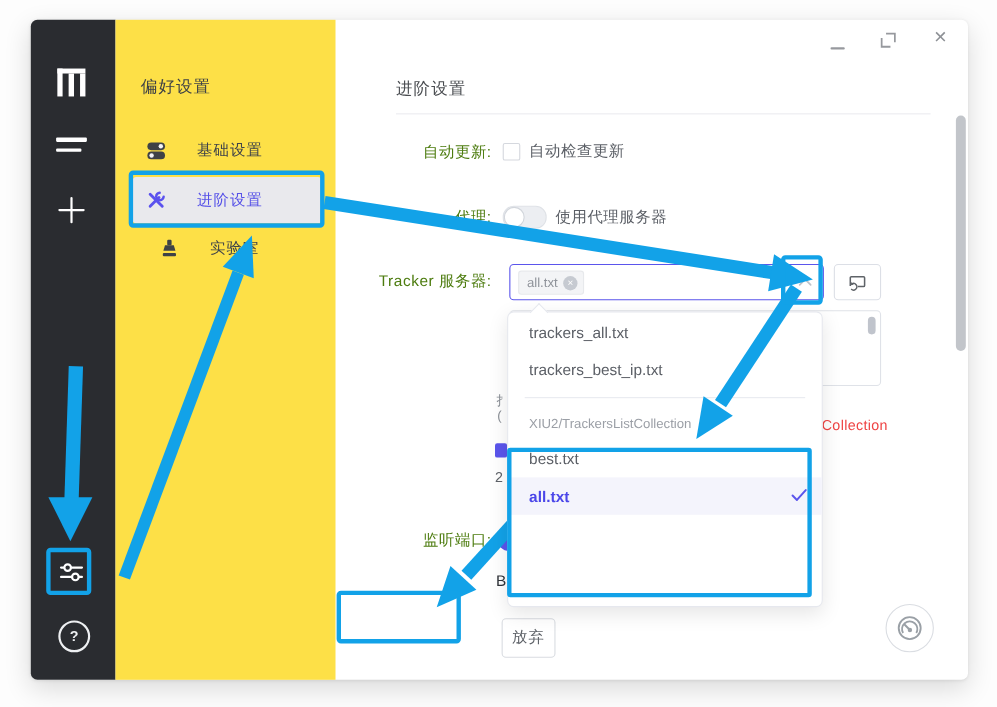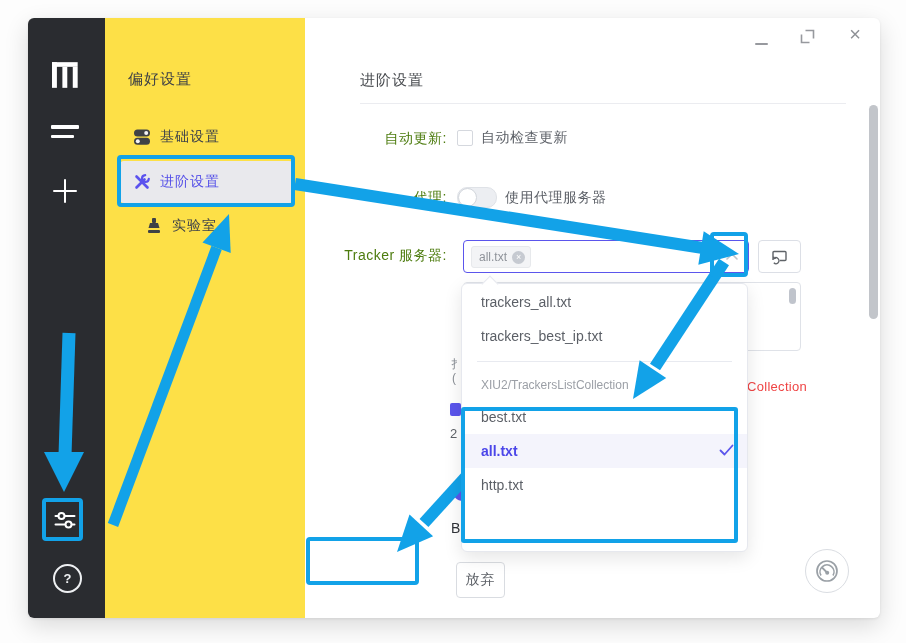--- a/index.html
+++ b/index.html
@@ -17,21 +17,21 @@
   .plus-h{position:absolute;left:0;top:10.5px;width:24px;height:2.6px;background:#fff;border-radius:1px;}
   .plus-v{position:absolute;left:10.7px;top:0;width:2.6px;height:24px;background:#fff;border-radius:1px;}
   .prefs-icon{left:25px;top:490px;width:24px;height:24px;}
   .help-btn{left:25px;top:546px;width:25px;height:25px;border:2px solid #eef0f2;border-radius:50%;
             color:#eef0f2;font-size:13px;font-weight:bold;display:flex;align-items:center;justify-content:center;}
   
   .panel{left:77px;top:0;width:200px;height:600px;background:#fde047;}
   .panel-title{left:100px;top:52px;font-size:15px;color:#3e4146;letter-spacing:1px;}
   .menu-item{height:26px;display:flex;align-items:center;}
   .menu-icon{width:18px;height:18px;}
-  .menu-label{margin-left:9px;font-size:14px;color:#3f434a;letter-spacing:1px;}
+  .menu-label{margin-left:28px;font-size:14px;color:#3f434a;letter-spacing:1px;}
   .sel-bg{left:92px;top:143px;width:173px;height:42px;background:#e9e9ed;border-radius:4px;}
   .menu-label.active{color:#5651e8;}
   
   .win-min{left:727px;top:25px;width:13px;height:2px;background:#97999e;border-radius:1px;}
   .win-max{left:772px;top:11px;width:15px;height:15px;}
   .win-close{left:817px;top:6px;width:20px;height:20px;color:#8e9196;font-size:20px;font-weight:300;
              display:flex;align-items:center;justify-content:center;}
   .main-title{left:332px;top:53px;font-size:15px;color:#494c50;letter-spacing:1px;}
   .main-divider{left:332px;top:85px;width:486px;height:1px;background:#ebecf0;}
   .form-label{width:150px;text-align:right;font-size:14px;color:#4d7c0f;letter-spacing:.5px;}
@@ -202,38 +202,38 @@
 
     <div class="abs tracker-area">
       <div class="area-thumb"></div>
     </div>
 
     <div class="abs frag frag-1">扌</div>
     <div class="abs frag frag-2">(</div>
     <div class="abs frag-collection">Collection</div>
     <div class="abs frag-sq"></div>
     <div class="abs frag frag-3">2</div>
+    <div class="abs form-label lbl-port">监听端口:</div>
     <div class="abs frag-circle"></div>
     <div class="abs frag-4">B</div>
 
     <div class="abs dropdown">
       <div class="dd-caret"></div>
       <div class="dd-list">
         <div class="dd-item">trackers_all.txt</div>
         <div class="dd-item">trackers_best_ip.txt</div>
         <div class="dd-divider"></div>
         <div class="dd-group">XIU2/TrackersListCollection</div>
         <div class="dd-item">best.txt</div>
         <div class="dd-item selected">
           <span>all.txt</span>
           <svg class="dd-check" viewBox="0 0 15 12">
             <polyline points="1.5,6.5 5.5,10.5 13.5,1.5" fill="none" stroke="#5b55ec" stroke-width="1.8" stroke-linecap="round" stroke-linejoin="round"></polyline>
           </svg>
         </div>
-        <div class="dd-item">http.txt</div>
       </div>
     </div>
 
     <div class="abs discard-btn">
       <span>放弃</span>
     </div>
 
     <div class="abs gauge-btn">
       <svg width="26" height="26" viewBox="0 0 26 26">
         <circle cx="13" cy="13" r="10" fill="none" stroke="#9aa0a6" stroke-width="1.7"></circle>

